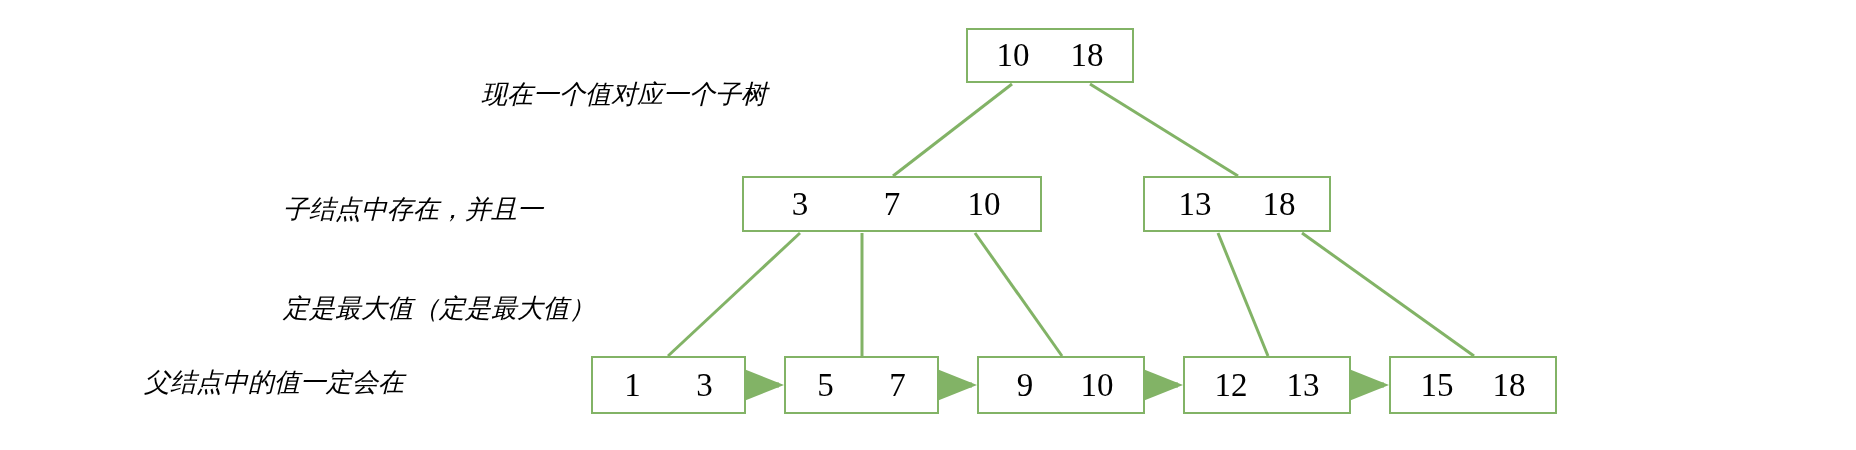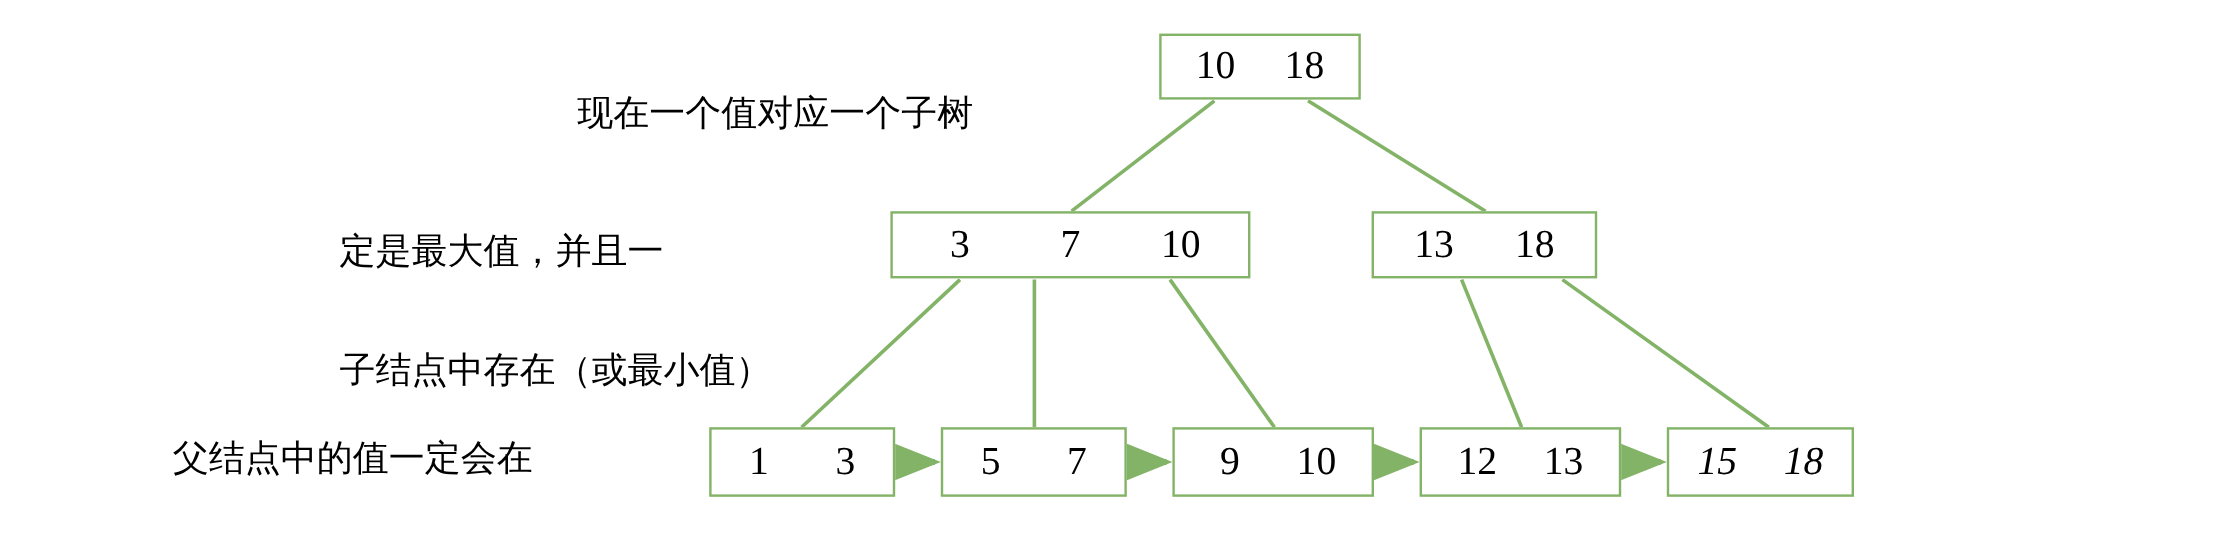--- a/index.html
+++ b/index.html
@@ -49,30 +49,31 @@
   .node.mid-left { left: 742px; top: 176px; width: 300px; height: 56px; }
   .node.mid-left .cell { width: 92px; }
   .node.mid-right { left: 1143px; top: 176px; width: 188px; height: 56px; }
   .node.mid-right .cell { width: 84px; }
   .leaf { top: 356px; height: 58px; }
   .leaf .cell { width: 72px; }
   .leaf.l0 { left: 591px; width: 155px; }
   .leaf.l1 { left: 784px; width: 155px; }
   .leaf.l2 { left: 977px; width: 168px; }
   .leaf.l3 { left: 1183px; width: 168px; align-items: center; }
-  .leaf.l4 { left: 1389px; width: 156px; font-style: italic; }
+  .leaf.l4 { left: 1389px; width: 168px; }
 
   .annotation {
     position: absolute;
     font-family: "Liberation Sans", "DejaVu Sans", sans-serif;
-    font-size: 30px;
+    font-size: 26px;
     line-height: 33px;
     color: #000000;
     white-space: pre;
     z-index: 6;
+    font-style: italic;
   }
   .annotation.top-note { left: 481px; top: 12px; text-align: left; }
   .annotation.parent-note { left: 283px; top: 127px; text-align: left; }
   .annotation.leaf-note { left: 144px; top: 300px; text-align: left; }
   .annotation .line { display: block; }
 </style>
 </head>
 <body>
 
 <div id="canvas">
@@ -106,22 +107,22 @@
       <line x1="1147" y1="385" x2="1178" y2="385" stroke="#82b366" stroke-width="5" marker-end="url(#arrow-green)"></line>
       <line x1="1353" y1="385" x2="1384" y2="385" stroke="#82b366" stroke-width="5" marker-end="url(#arrow-green)"></line>
     </g>
   </svg>
 
   <div class="annotation top-note">
     <span class="line">现在一个值对应一个子树</span>
   </div>
 
   <div class="annotation parent-note">
-    <span class="line">定是最大值，并且一</span>
-    <span class="line">子结点中存在（或最小值）</span>
+    <span class="line">子结点中存在，并且一</span>
+    <span class="line">定是最大值（定是最大值）</span>
     
   </div>
 
   <div class="annotation leaf-note">
     <span class="line">父结点中的值一定会在</span>
     
   </div>
 
   <div class="node root">
     <span class="cell">10</span>

